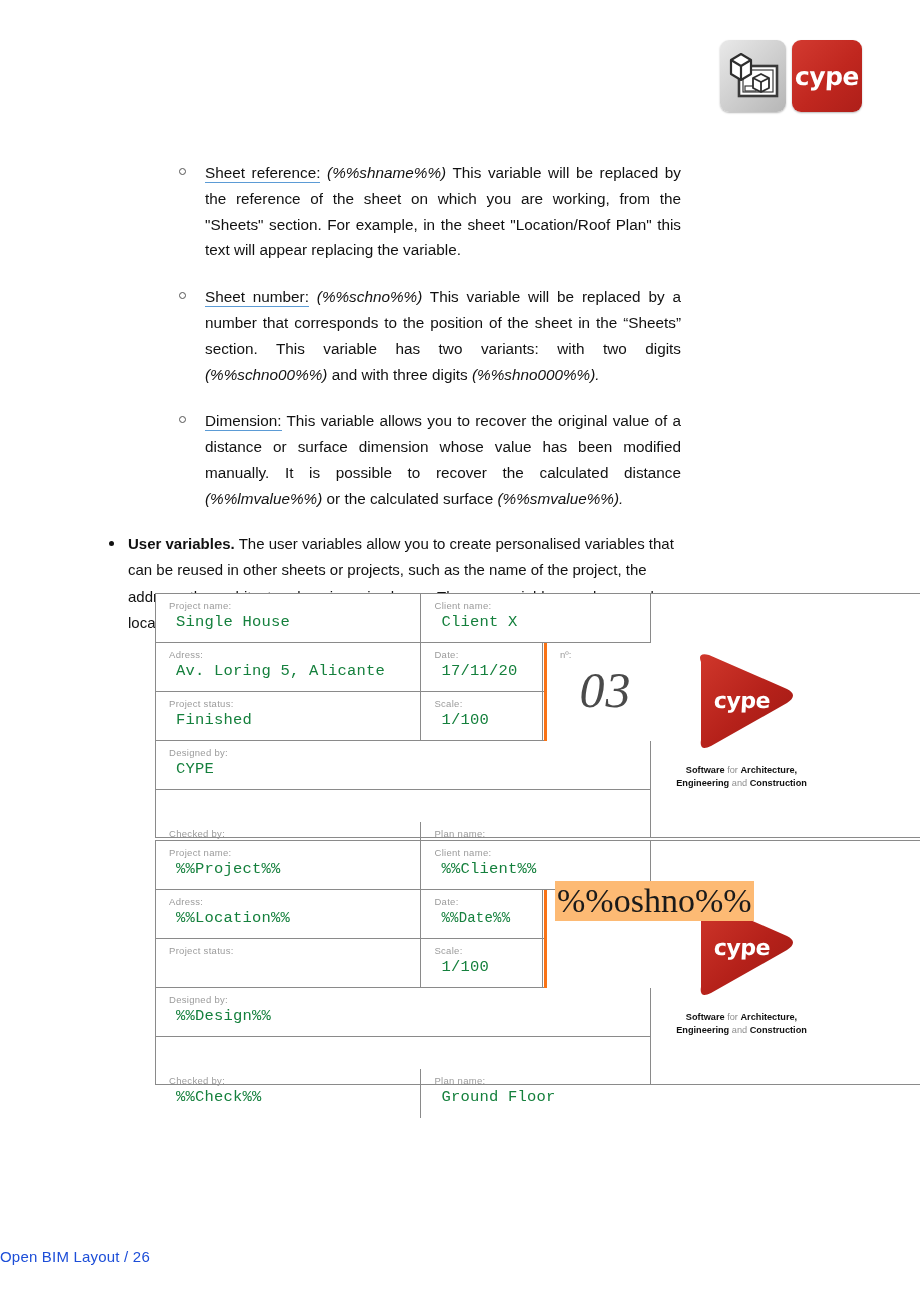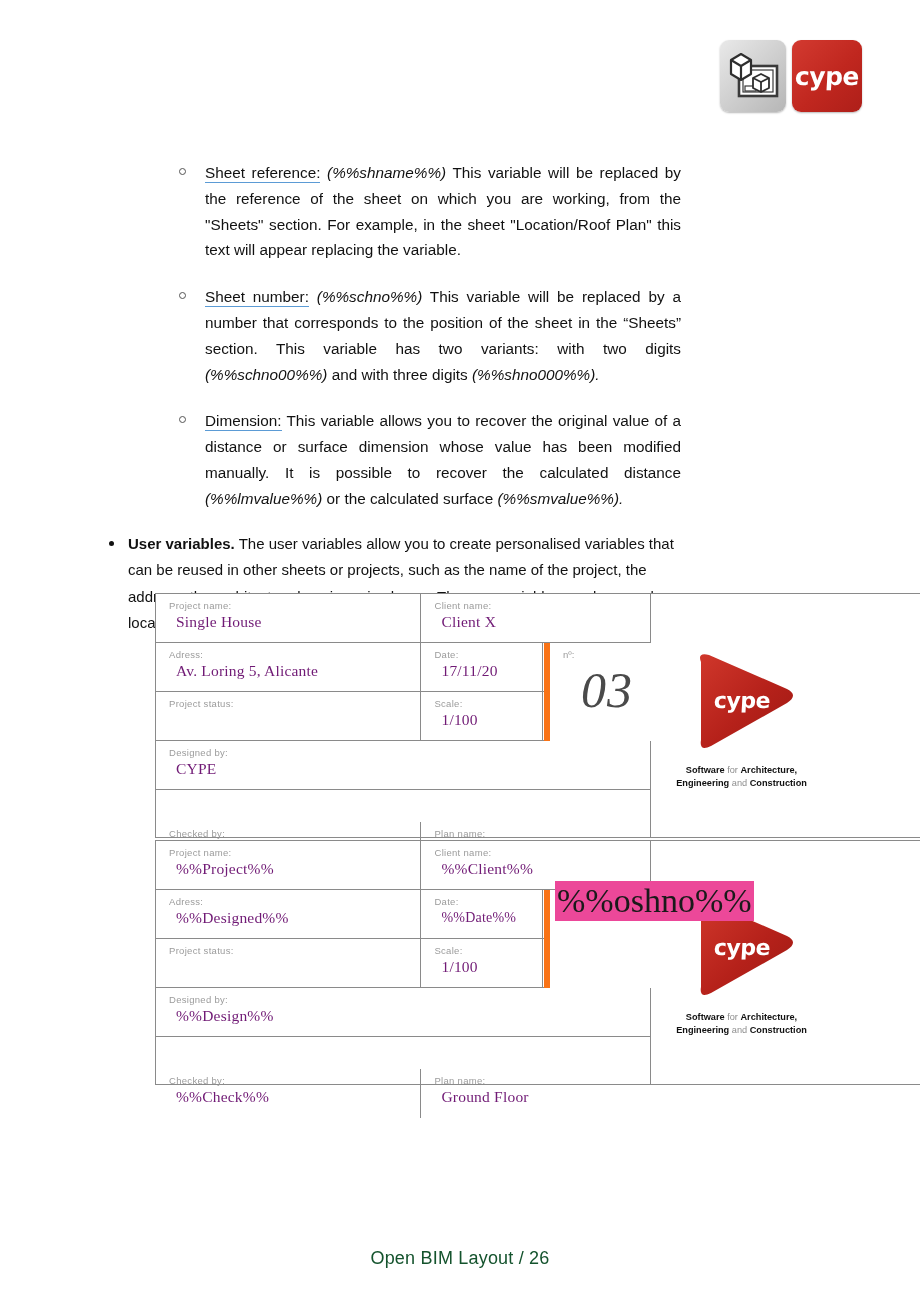--- a/index.html
+++ b/index.html
@@ -101,36 +101,36 @@
     position:relative;
     padding:6px 0 0 13px;
     overflow:hidden;
   }
   .cell .lbl{
     font-family:"Liberation Sans", sans-serif;
     font-size:9.5px; color:#9b9b9b; letter-spacing:.3px;
     line-height:11px;
   }
   .cell .val{
-    font-family:Liberation Serif, serif;
-    font-size:15.5px; color:#701a75; letter-spacing:.2px;
+    font-family:Liberation Mono, monospace;
+    font-size:15.5px; color:#15803d; letter-spacing:.2px;
     line-height:22px; padding-left:7px;
   }
   .cell.val-sm .val{ font-size:14px; }
   .c-left{ width:266px; border-right:1px solid #8a8a8a; }
   .c-left-full{ width:495px; border-right:none; }
   .c-mid{ width:122px; border-right:1px solid #8a8a8a; }
   .c-mid-wide{ width:229px; border-right:none; }
   .c-num{ width:107px; border-right:none; }
 
   
   .numbox{
     position:absolute; left:388px; top:49px;
     width:107px; height:98px;
-    border-left:6px solid #f97316;
+    border-left:3px solid #f97316;
     background:#fff;
     padding:6px 0 0 13px;
     z-index:3;
   }
   .numbox .lbl{ font-size:9.5px; color:#9b9b9b; }
   .numbox .bignum{
     font-family:"Liberation Serif", serif;
     font-style:italic;
     font-size:50px; color:#4a4a4a;
     text-align:center; line-height:60px;
@@ -160,34 +160,33 @@
     text-align:center;
     font-family:"Liberation Sans", sans-serif;
     font-size:9.2px; line-height:13px;
     color:#111; font-weight:bold;
   }
   .tagline .lt{ color:#8d8d8d; font-weight:normal; }
 
   
   .shno-overlay{
     position:absolute; left:399px; top:40px;
-    background:#ec4899;
+    background:#fdba74;
     padding:0 2px;
     font-family:"Liberation Serif", serif;
     font-size:34px; color:#1a1a1a;
     line-height:40px;
     white-space:nowrap;
     z-index:6;
   }
 
   
   .footer{
     position:absolute; left:0; right:0; top:1248px;
-    text-align:center;
-    font-size:18px; color:#14532d;
+    font-size:15px; color:#1d4ed8;
     letter-spacing:.2px;
   }
 </style>
 </head>
 <body>
 
 <div class="header-logos">
   <div class="logo-bim">
     <svg width="52" height="56" viewBox="0 0 52 56">
       <rect x="12" y="18" width="38" height="30" fill="#ffffff" stroke="#3a3a3a" stroke-width="2.6"></rect>
@@ -261,20 +260,21 @@
         <div class="cell c-mid">
           <div class="lbl">Date:</div>
           <div class="val">17/11/20</div>
         </div>
         <div class="cell c-num"></div>
       </div>
 
       <div class="row">
         <div class="cell c-left">
           <div class="lbl">Project status:</div>
+          <div class="val">Finished</div>
         </div>
         <div class="cell c-mid">
           <div class="lbl">Scale:</div>
           <div class="val">1/100</div>
         </div>
         <div class="cell c-num"></div>
       </div>
 
       <div class="row">
         <div class="cell c-left-full">
@@ -334,21 +334,21 @@
         </div>
         <div class="cell c-mid-wide">
           <div class="lbl">Client name:</div>
           <div class="val">%%Client%%</div>
         </div>
       </div>
 
       <div class="row">
         <div class="cell c-left">
           <div class="lbl">Adress:</div>
-          <div class="val">%%Designed%%</div>
+          <div class="val">%%Location%%</div>
         </div>
         <div class="cell c-mid val-sm">
           <div class="lbl">Date:</div>
           <div class="val">%%Date%%</div>
         </div>
         <div class="cell c-num"></div>
       </div>
 
       <div class="row">
         <div class="cell c-left">

